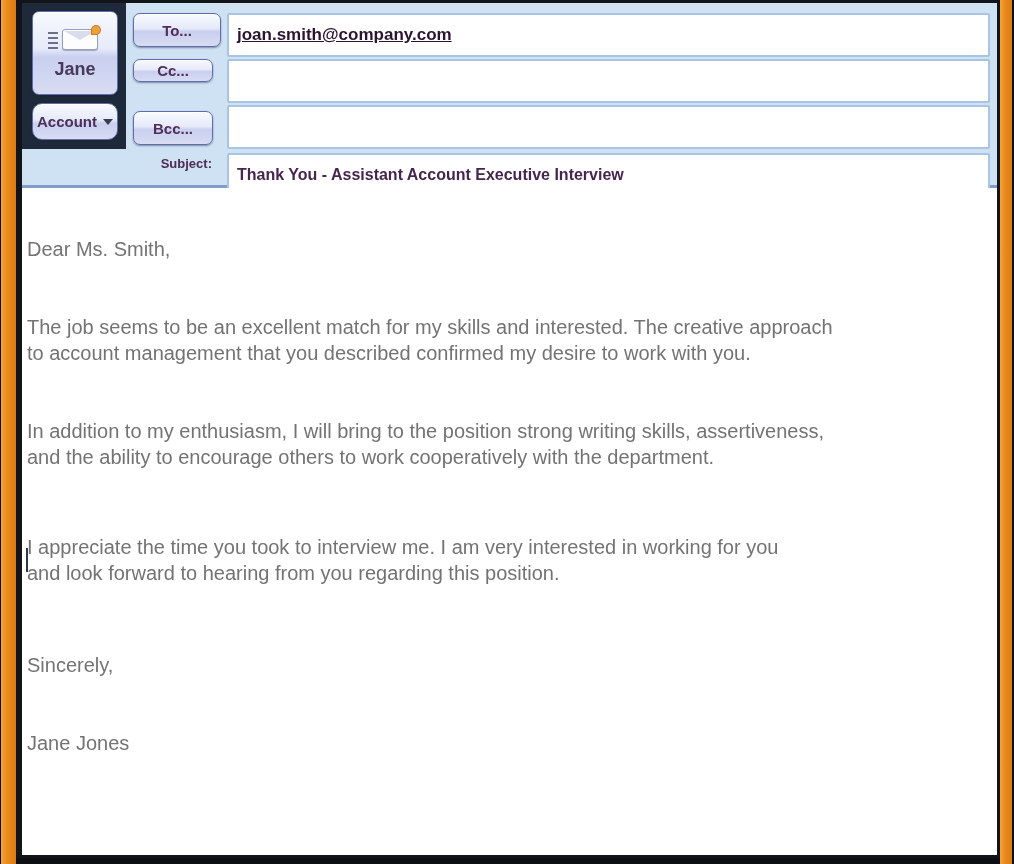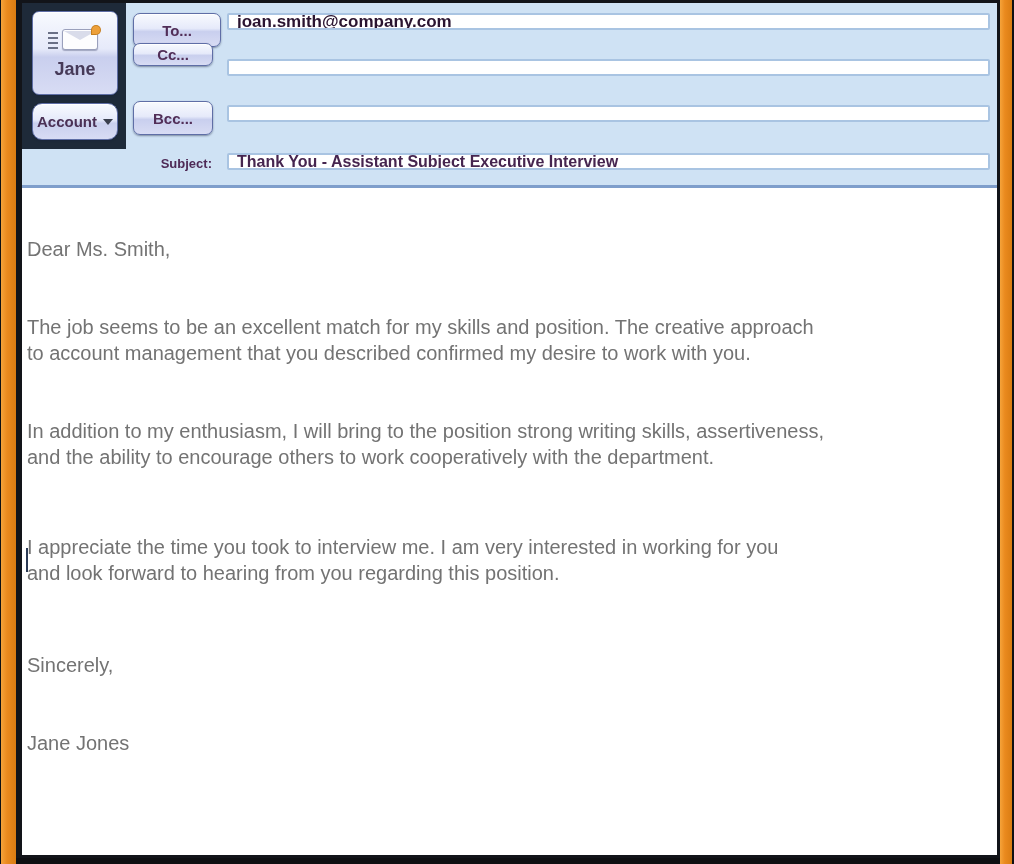--- a/index.html
+++ b/index.html
@@ -20,30 +20,30 @@
 
   .btn{position:absolute;border:1px solid #5f6ea6;border-radius:7px;cursor:default;
        background:linear-gradient(#f8fafe 0%,#e6eafa 45%,#c9cfee 55%,#d8dcf4 100%);
        box-shadow:inset 0 1px 0 rgba(255,255,255,.9),0 1px 2px rgba(20,30,60,.45);
        display:flex;align-items:center;justify-content:center;
        color:#512e58;font-weight:bold;font-size:15px;}
   .btn-send{left:10px;top:8px;width:86px;height:84px;flex-direction:column;gap:6px;
             font-size:18px;color:#463a58;}
   .btn-account{left:10px;top:100px;width:86px;height:37px;gap:6px;font-size:15px;color:#4b3156;border-radius:10px;}
   .btn-to{left:111px;top:10px;width:88px;height:34px;}
-  .btn-cc{left:111px;top:40px;width:80px;height:23px;}
-  .btn-bcc{left:111px;top:98px;width:80px;height:34px;}
+  .btn-cc{left:111px;top:56px;width:80px;height:23px;}
+  .btn-bcc{left:111px;top:108px;width:80px;height:34px;}
 
   .chevron{width:0;height:0;border-left:5px solid transparent;border-right:5px solid transparent;
            border-top:6px solid #3a3f4e;display:inline-block;}
 
   .subject-label{position:absolute;left:0;top:153px;width:190px;text-align:right;
                  font-weight:bold;font-size:13px;color:#4e2a56;}
 
-  .field{position:absolute;left:205px;width:calc(100% - 212px);height:17px;background:#fff;
+  .field{position:absolute;left:205px;width:calc(100% - 212px);height:44px;background:#fff;
          border:2px solid #a9c4e2;border-radius:2px;padding:3px 8px;
          font-size:17px;font-weight:bold;display:flex;align-items:center;overflow:hidden;}
   .field-to{top:10px;}
   .field-cc{top:56px;}
   .field-bcc{top:102px;}
   .field-subject{top:150px;}
   .email-link{color:#2a1430;text-decoration:underline;}
   .subject-text{color:#46254f;font-size:16px;}
 
   
@@ -110,27 +110,27 @@
       <div class="field field-to">
         <span class="email-link">joan.smith@company.com</span>
       </div>
       <div class="field field-cc">
         <span></span>
       </div>
       <div class="field field-bcc">
         <span></span>
       </div>
       <div class="field field-subject">
-        <span class="subject-text">Thank You - Assistant Subject Executive Interview</span>
+        <span class="subject-text">Thank You - Assistant Account Executive Interview</span>
       </div>
     </div>
 
     <div class="body-area">
       <p class="para">Dear Ms. Smith,</p>
-      <p class="para">The job seems to be an excellent match for my skills and position. The creative approach
+      <p class="para">The job seems to be an excellent match for my skills and interested. The creative approach
 to account management that you described confirmed my desire to work with you.</p>
       <p class="para gap-lg">In addition to my enthusiasm, I will bring to the position strong writing skills, assertiveness,
 and the ability to encourage others to work cooperatively with the department.</p>
       <p class="para gap-xl">I appreciate the time you took to interview me. I am very interested in working for you
 and look forward to hearing from you regarding this position.</p>
       <p class="para">Sincerely,</p>
       <p class="para sig-name">Jane Jones</p>
       
       
       <span class="text-cursor"></span>

